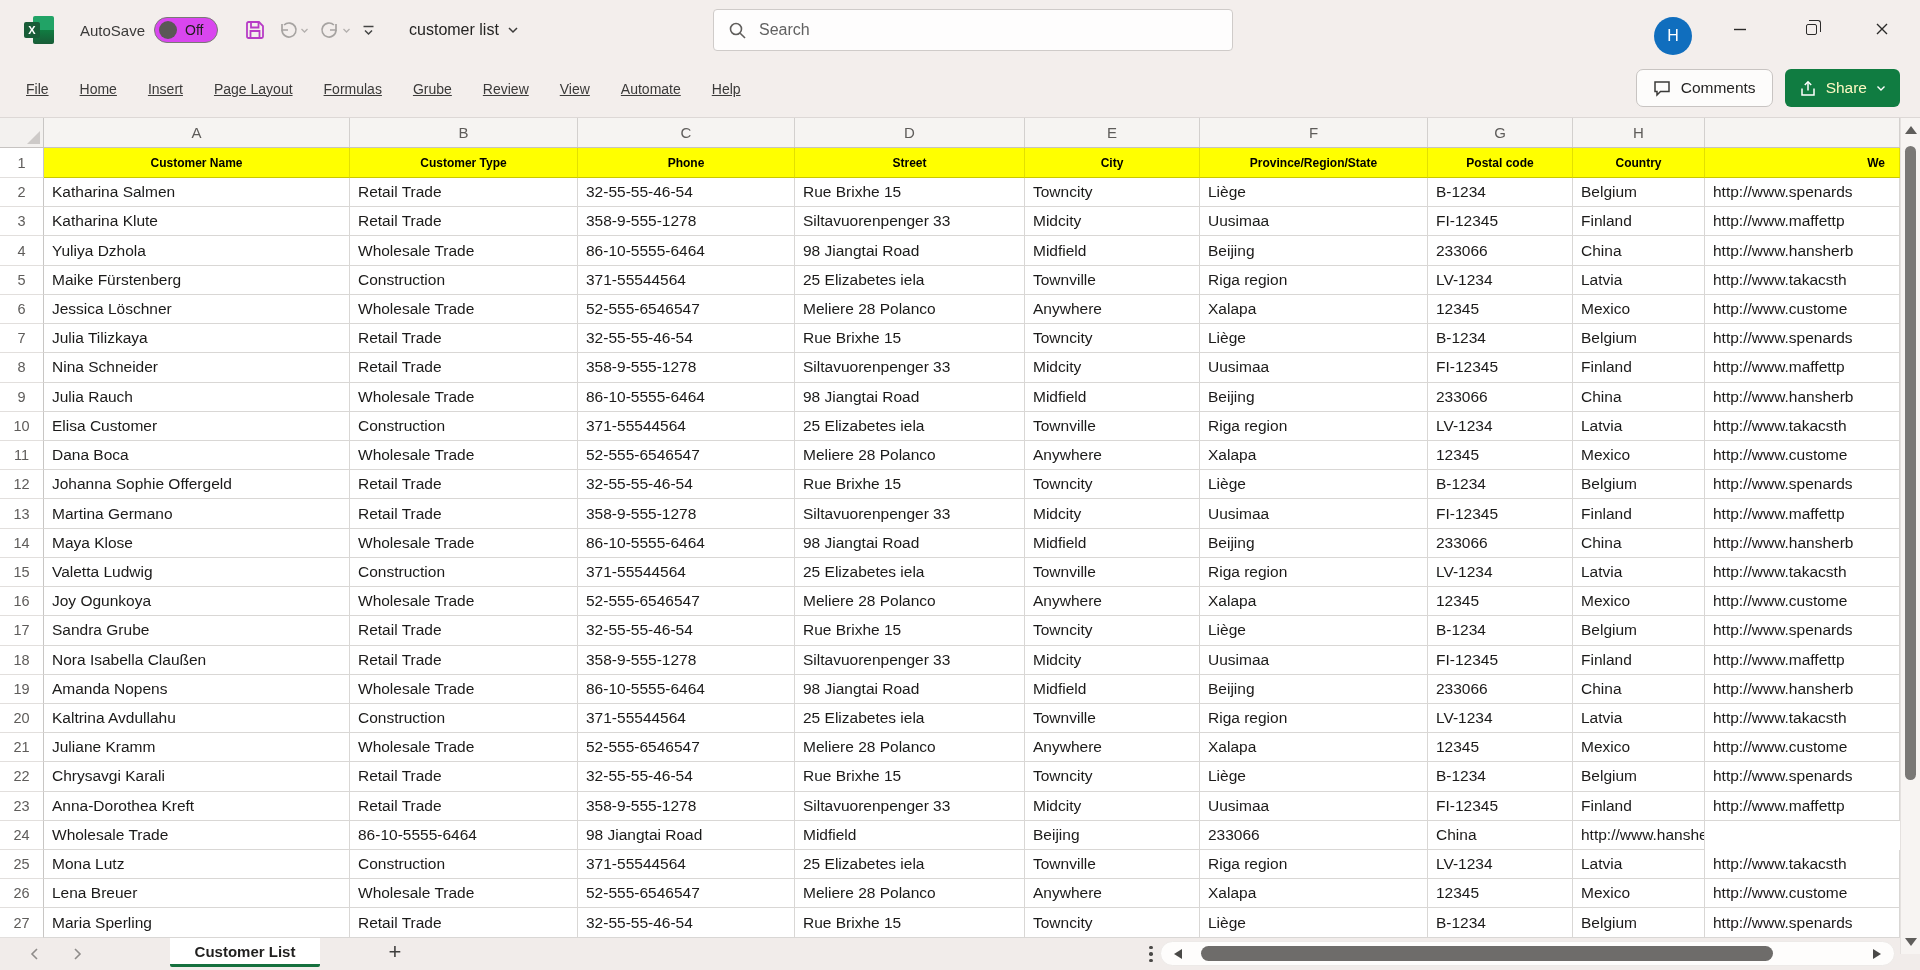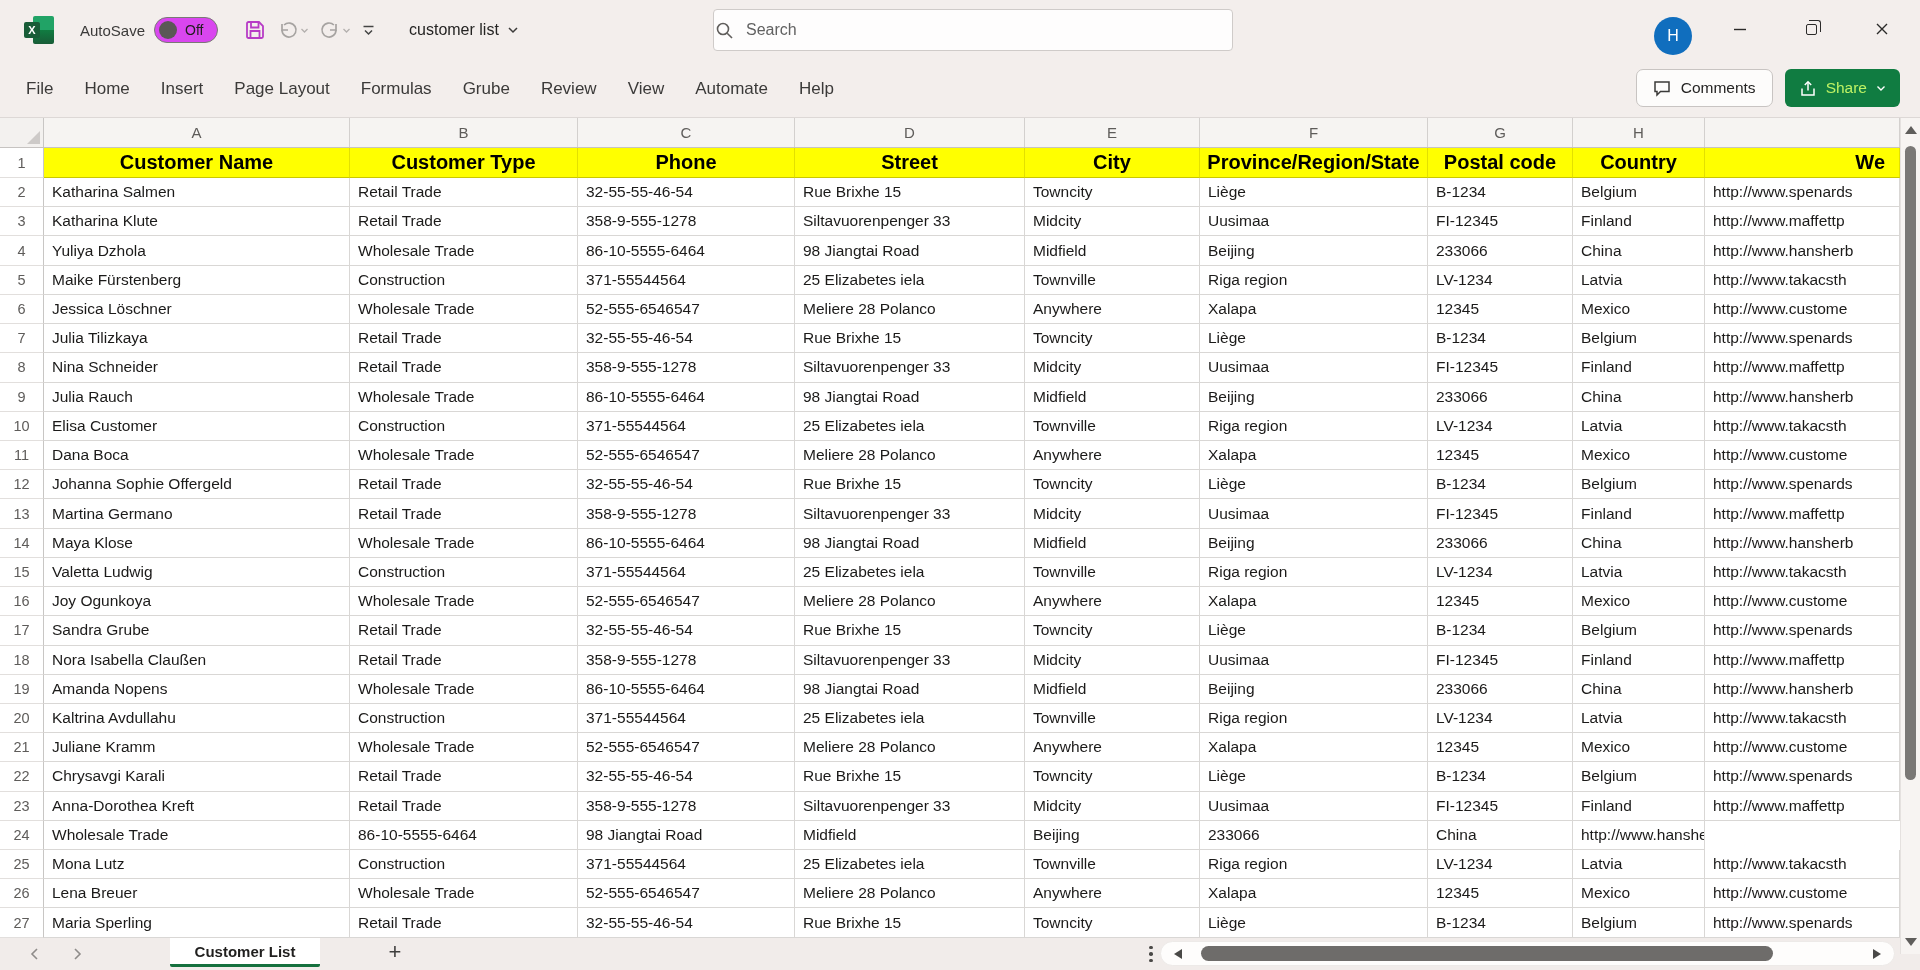--- a/index.html
+++ b/index.html
@@ -19,60 +19,60 @@
   .toggle { width:64px; height:26px; border:1px solid #7a7876; border-radius:13px; background:#d946ef;
     display:flex; align-items:center; padding:0 8px 0 4px; gap:8px; cursor:pointer; }
   .toggle-knob { width:18px; height:18px; border-radius:50%; background:#5a5856; }
   .toggle-state { font-size:14px; color:#1f1e1d; }
   .qat { display:flex; align-items:center; margin-left:22px; gap:4px; }
   .qat-btn { display:flex; align-items:center; justify-content:center; padding:4px 3px; }
   .chev-mini { margin-left:1px; }
   .doc-title-wrap { display:flex; align-items:center; gap:8px; margin-left:30px; cursor:pointer; }
   .doc-title { font-size:16px; color:#252423; }
   #searchbox { position:absolute; left:713px; top:9px; width:520px; height:42px; background:#fefdfd;
-    border:1px solid #cfcbc9; border-radius:4px; display:flex; align-items:center; padding-left:1px; gap:12px; }
+    border:1px solid #cfcbc9; border-radius:4px; display:flex; align-items:center; padding-left:14px; gap:12px; }
   #searchbox input { border:none; outline:none; background:transparent; font-size:16px; color:#444;
     font-family:"Liberation Sans","DejaVu Sans",sans-serif; width:440px; }
   #searchbox input::placeholder { color:#616161; }
   .avatar { position:absolute; left:1654px; top:17px; width:38px; height:38px; border-radius:50%;
     background:#106ebe; color:#fff; font-size:16px; display:flex; align-items:center; justify-content:center; cursor:pointer; }
   .winbtn { position:absolute; top:0; width:46px; height:58px; display:flex; align-items:center; justify-content:center; cursor:pointer; }
   #btn-min { left:1717px; } #btn-max { left:1788px; } #btn-close { left:1859px; }
   .restore-glyph { position:relative; width:11px; height:11px; border:1.3px solid #2b2a29; border-radius:2px; }
   .restore-glyph::before { content:""; position:absolute; left:2px; bottom:2px; width:11px; height:11px;
     border-top:1.3px solid #2b2a29; border-right:1.3px solid #2b2a29; border-top-right-radius:3px; }
 
   
   #ribbonrow { position:absolute; top:60px; left:0; width:1920px; height:58px; display:flex; align-items:center;
     border-bottom:1px solid #ddd8d6; }
   #ribbon-tabs { display:flex; align-items:center; margin-left:24px; gap:27px; }
-  .rtab { font-size:17px; color:#3b3a39; padding:6px 2px; cursor:pointer; white-space:nowrap; }
+  .rtab { font-size:14px; color:#3b3a39; padding:6px 2px; cursor:pointer; white-space:nowrap;text-decoration:underline; }
   .ribbon-right { position:absolute; right:20px; top:9px; display:flex; gap:12px; align-items:center;text-align:center; }
   .comments-btn { height:38px; border:1px solid #c8c4c2; background:#fdfcfb; border-radius:7px;
     display:flex; align-items:center; gap:9px; padding:0 16px; font-size:15.5px; color:#252423; cursor:pointer; }
   .share-btn { height:38px; background:#107c41; border-radius:6px; display:flex; align-items:center; gap:9px;
-    padding:0 14px; font-size:15.5px; color:#bef264; cursor:pointer; }
+    padding:0 14px; font-size:15.5px; color:#fef9c3; cursor:pointer; }
 
   
   #grid { position:absolute; top:118px; left:0; width:1900px; height:852px; background:#fff; overflow:hidden; }
   .gcols { display:grid; grid-template-columns:44px 306px 228px 217px 230px 175px 228px 145px 132px 195px; }
   #col-letters { height:30px; background:#f6f4f2; border-bottom:1px solid #c6c3c1; }
   .letter-cell { font-size:15px; color:#5e5c5a; display:flex; align-items:center; justify-content:center;
     border-right:1px solid #d3d0ce; cursor:pointer; }
   .corner-cell { position:relative; border-right:1px solid #c8c6c4; background:#f3f1ef; cursor:pointer; }
   .corner-tri { position:absolute; right:3px; bottom:3px; width:0; height:0;
     border-left:13px solid transparent; border-bottom:13px solid #cdcac8; }
   #grid-body { position:absolute; top:30px; left:0; width:1900px; height:822px; overflow:hidden; }
   .gridrow { height:29.23px; }
   .rownum { font-size:14.5px; color:#5e5c5a; display:flex; align-items:center; justify-content:center;
     border-right:1px solid #c8c6c4; border-bottom:1px solid #e2dfdd; background:#fff; cursor:pointer; }
   .cell { font-size:15.5px; color:#1b1a19; display:flex; align-items:center; padding-left:8px;
     border-right:1px solid #d9d7d5; border-bottom:1px solid #d9d7d5; white-space:nowrap; overflow:hidden; cursor:cell; }
   .header-row { height:30px; }
-  .header-row .hcell { background:#ffff00; font-weight:bold; font-size:20px; color:#000;
+  .header-row .hcell { background:#ffff00; font-weight:bold; font-size:12px; color:#000;
     display:flex; align-items:center; justify-content:center; border-right:1px solid #e3e000;
     border-bottom:1px solid #c9c700; white-space:nowrap; overflow:hidden; cursor:cell; }
   .header-row .hcell.we { justify-content:flex-end; padding-right:14px; }
 
   
   #vscroll { position:absolute; top:118px; right:0; width:20px; height:836px; background:#f7f4f2;
     border-left:1px solid #e5e1df; z-index:5; }
   .v-arrow-up { position:absolute; top:8px; left:4px; width:0; height:0;
     border-left:6px solid transparent; border-right:6px solid transparent; border-bottom:8px solid #5f5d5b; cursor:pointer; }
   .v-thumb { position:absolute; top:28px; left:4px; width:11px; height:634px; border-radius:6px; background:#7a7876; cursor:grab; }

